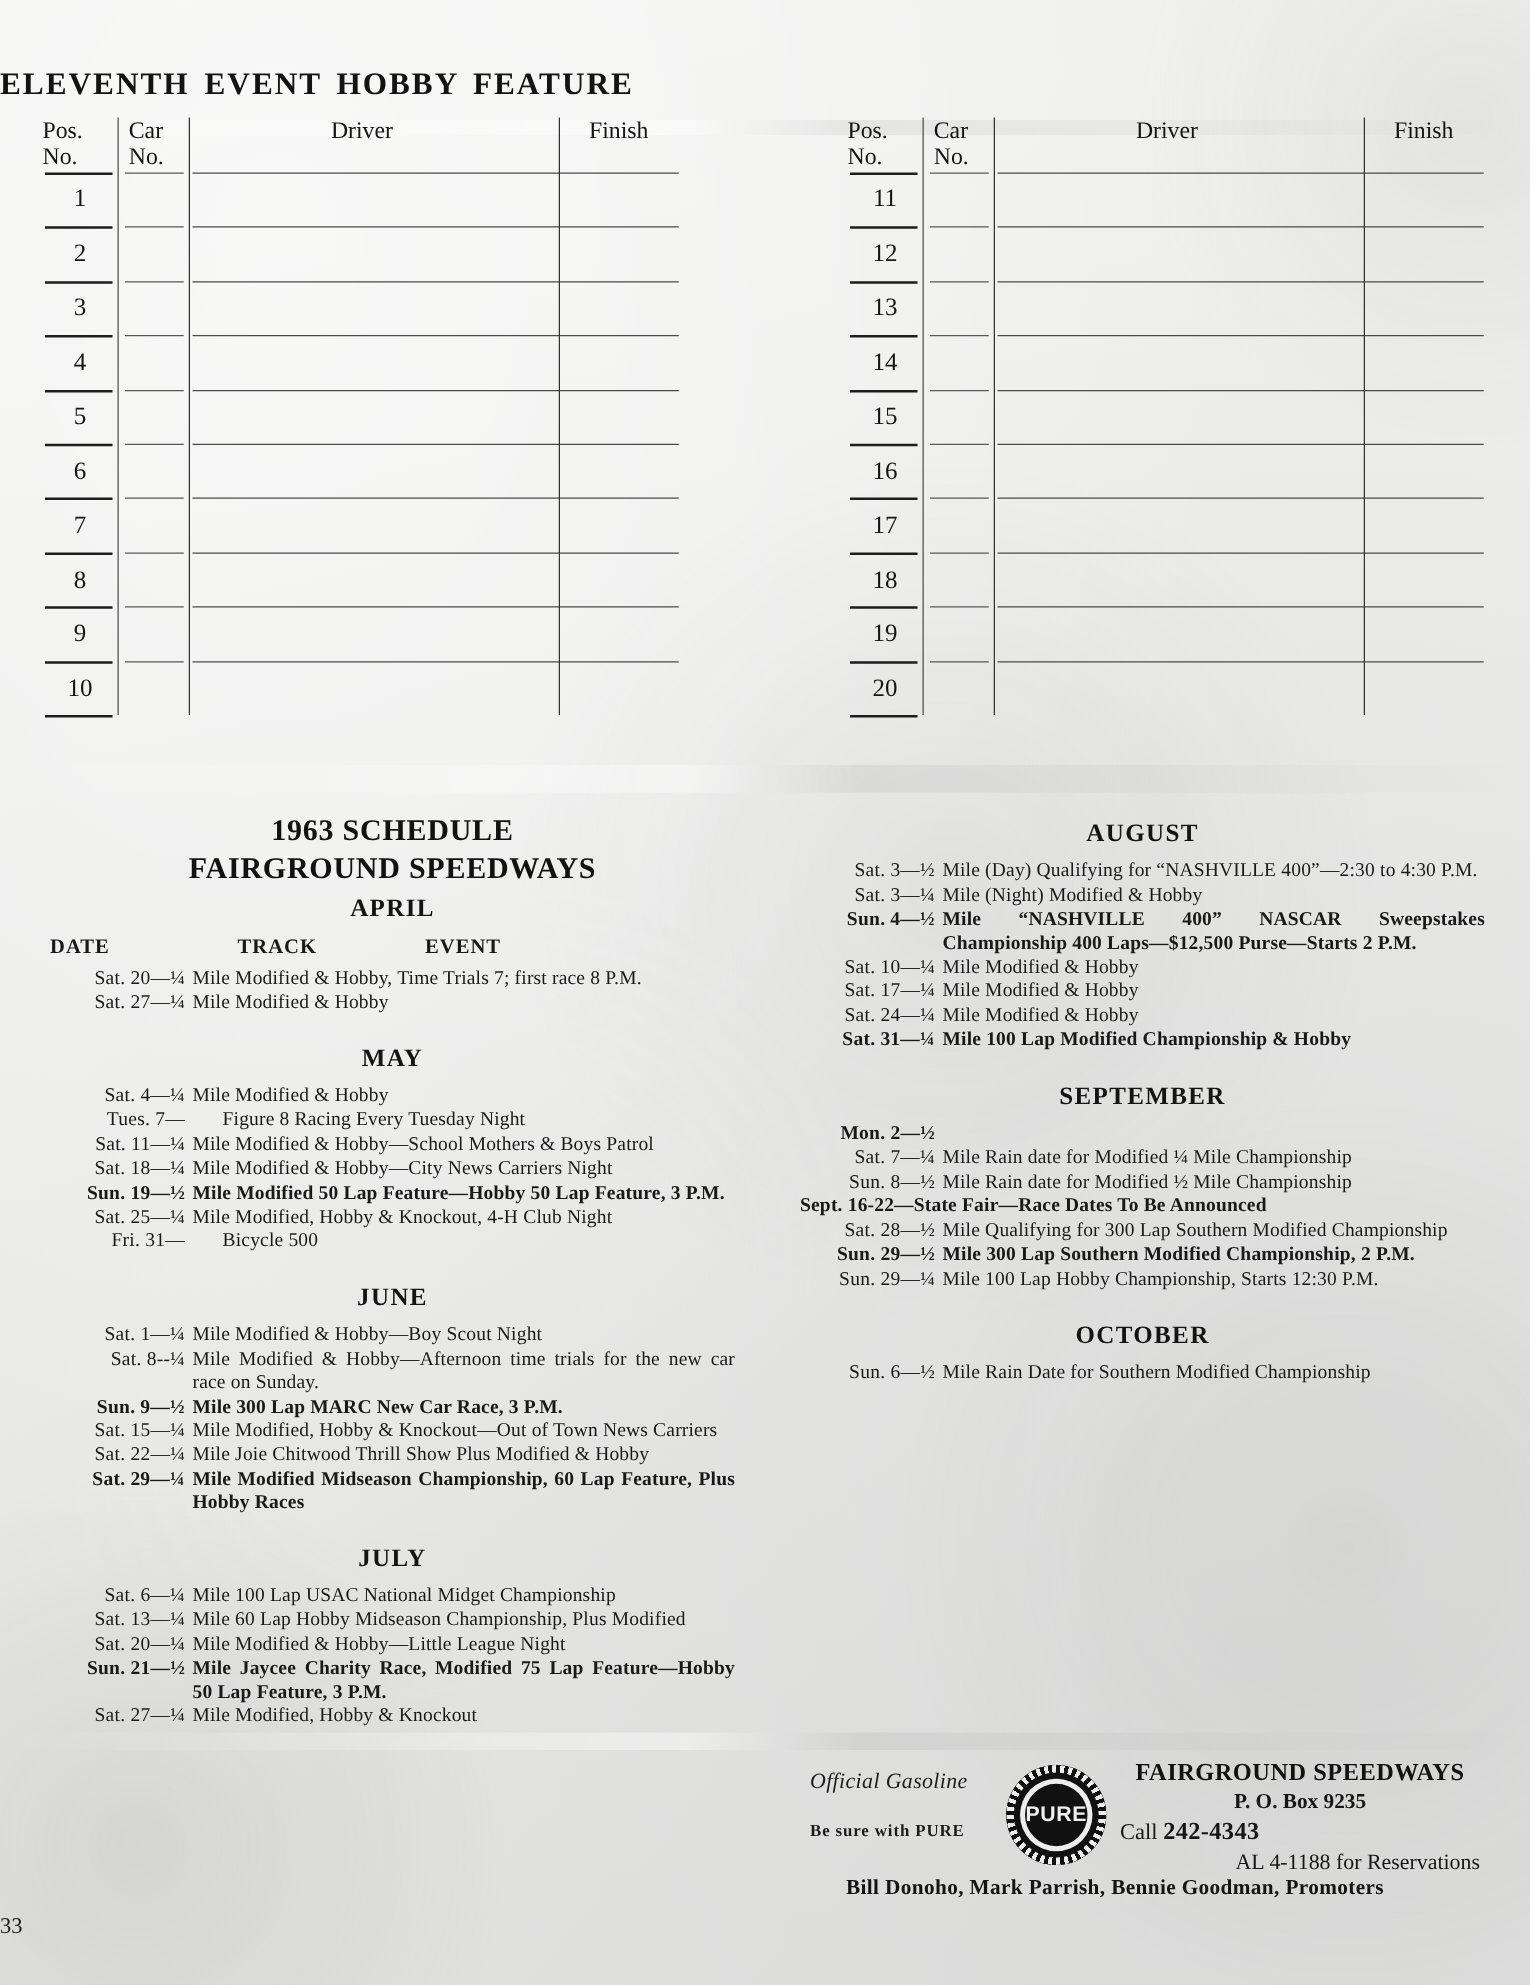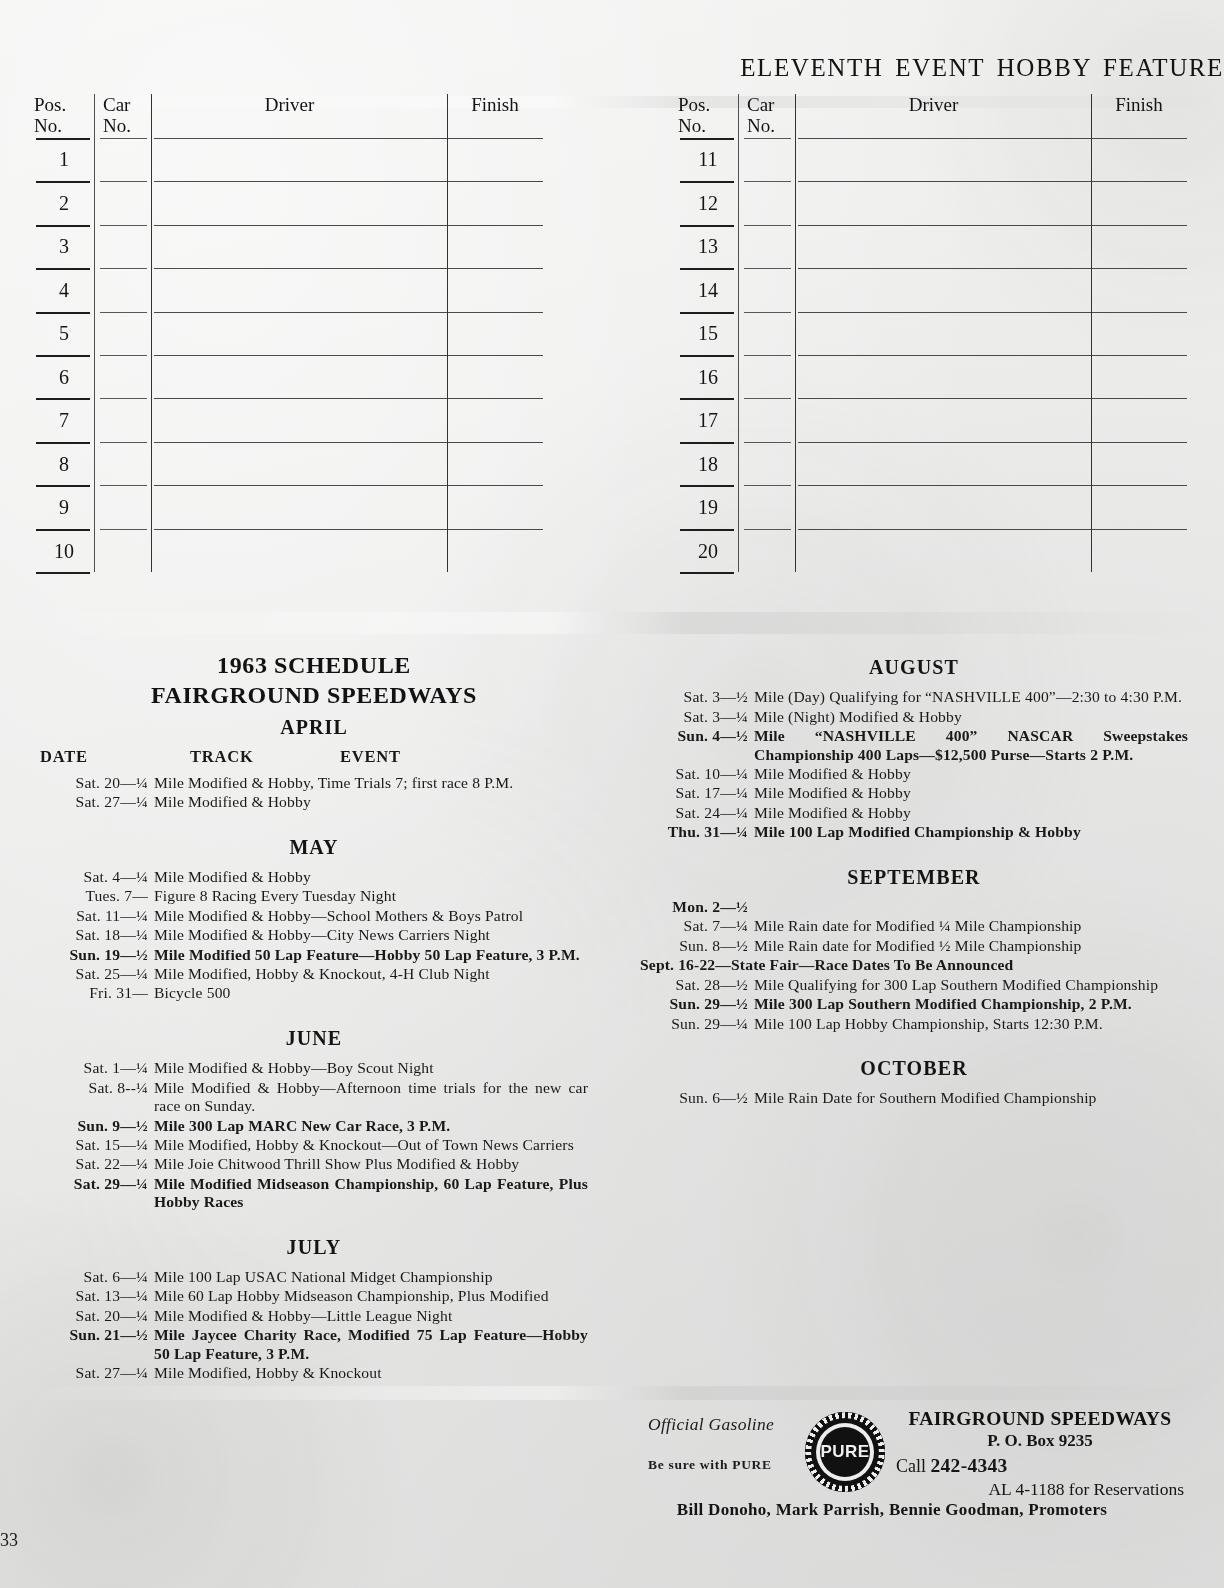--- a/index.html
+++ b/index.html
@@ -38,23 +38,23 @@
     position: absolute;
     pointer-events: none;
     background: linear-gradient(90deg, rgba(255,255,255,0) 0%, rgba(255,255,255,.75) 45%, rgba(150,150,150,.28) 56%, rgba(255,255,255,0) 100%);
     opacity: .55;
   }
 
   
   .event-title {
     position: absolute;
     top: 54px; left: 0; right: 0;
-    text-align: right;
+    text-align: left;
     font-size: 25px;
-    font-weight: normal;
+    font-weight: bold;
     letter-spacing: 1.6px;
     word-spacing: 4px;
     color: #131313;
   }
 
   
   .res-table {
     position: absolute;
     top: 92px;
     width: 509px;
@@ -171,21 +171,21 @@
     text-align: justify;
     text-justify: inter-word;
     letter-spacing: .15px;
   }
   .ent.full {
     display: block;
   }
   .ent.full .oneline { letter-spacing: .15px; }
   .ent.bold { font-weight: bold; }
   .ent.bold .body { text-align: justify; }
-  .ent.nojust .body { text-align: left; }
+  .ent.nojust .body { text-align: left; margin-left: 24px; }
 
   
   .ad {
     position: absolute;
     left: 648px;
     top: 1408px;
     width: 536px;
     height: 86px;
   }
   .ad .gas-left {
@@ -657,21 +657,21 @@
         </div>
         <div class="ent">
           <div class="date">Sat. 17—¼</div>
           <div class="body">Mile Modified &amp; Hobby</div>
         </div>
         <div class="ent">
           <div class="date">Sat. 24—¼</div>
           <div class="body">Mile Modified &amp; Hobby</div>
         </div>
         <div class="ent bold">
-          <div class="date">Thu. 31—¼</div>
+          <div class="date">Sat. 31—¼</div>
           <div class="body">Mile 100 Lap Modified Championship &amp; Hobby</div>
         </div>
         <div class="month">SEPTEMBER</div>
         <div class="ent bold">
           <div class="date">Mon.  2—½</div>
         </div>
         <div class="ent">
           <div class="date">Sat.  7—¼</div>
           <div class="body">Mile Rain date for Modified ¼ Mile Championship</div>
         </div>

